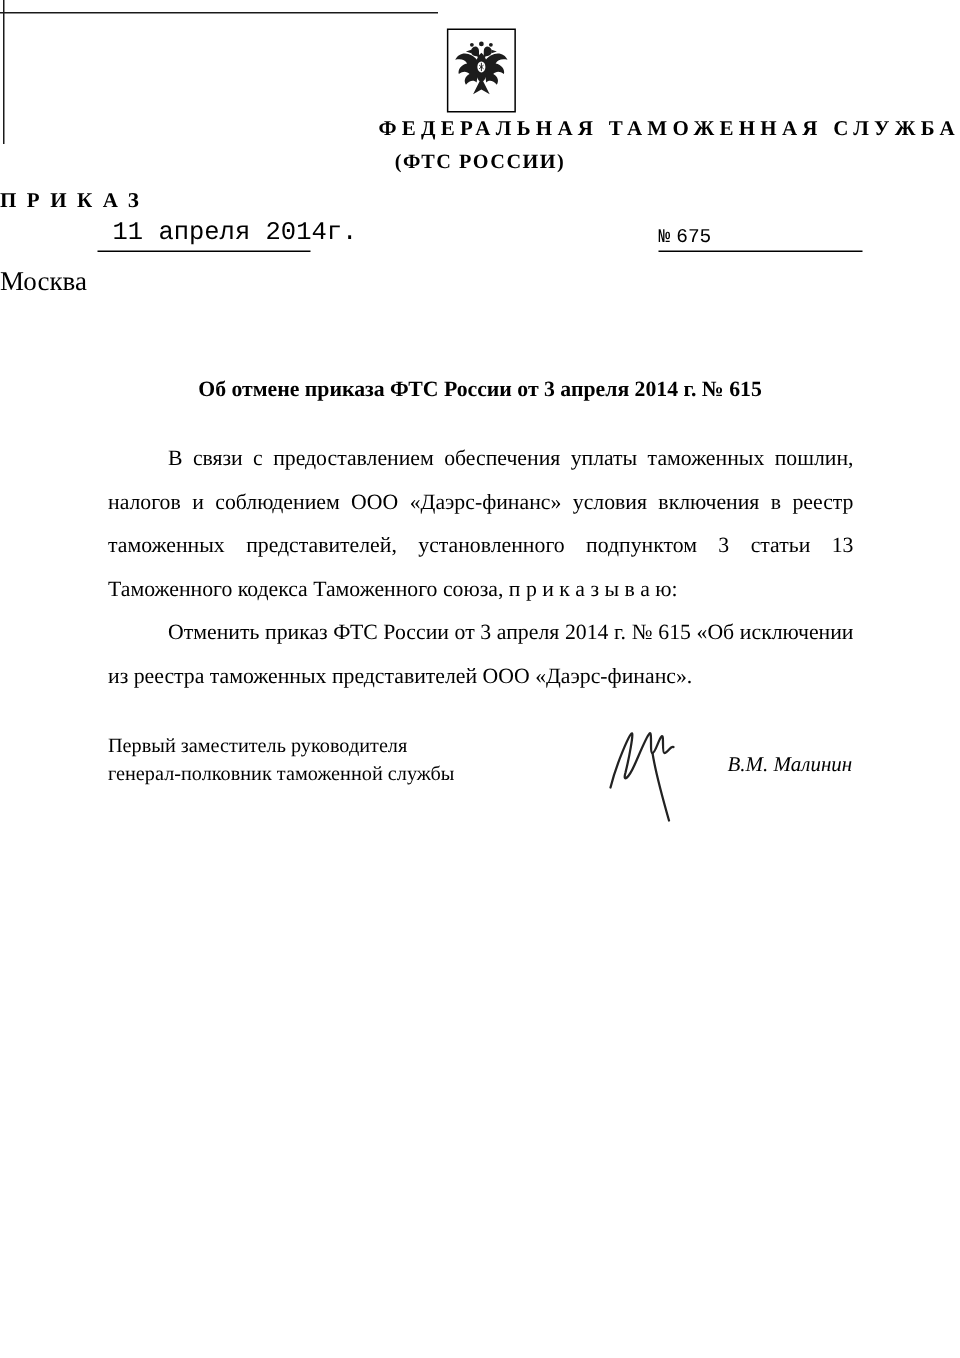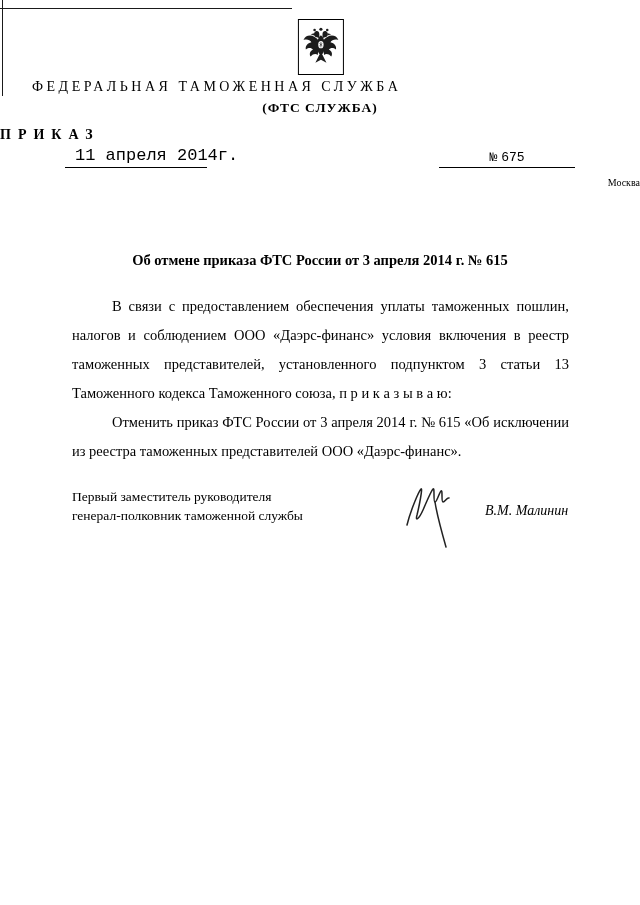--- a/index.html
+++ b/index.html
@@ -36,22 +36,22 @@
     border: 1.5px solid #000;
     box-sizing: border-box;
     display: flex;
     align-items: center;
     justify-content: center;
     background: #fff;
   }
   .org-name {
     position: absolute;
     left: 0; right: 0; top: 79px;
-    text-align: left;
-    font-weight: normal;
+    text-align: right;
+    font-weight: bold;
     font-size: 14px;
     letter-spacing: 3.5px;
     white-space: nowrap;
     padding-left: 32px;
   }
   .org-short {
     position: absolute;
     left: 0; right: 0; top: 100px;
     text-align: center;
     font-weight: bold;
@@ -83,28 +83,27 @@
     white-space: nowrap;
   }
   .number-field {
     width: 136px;
     border-bottom: 1.2px solid #000;
     padding-bottom: 2px;
     box-sizing: border-box;
     font-family: "Liberation Mono", monospace;
     font-size: 13px;
     white-space: nowrap;
-    text-align: center;
   }
   .number-field .num-val { margin-left: 4px; }
   .city {
     position: absolute;
     left: 0; right: 0; top: 177px;
-    text-align: right;
-    font-size: 10px;
+    text-align: left;
+    font-size: 18px;
     font-family: Liberation Serif, serif;
   }
   .doc-title {
     position: absolute;
     left: 70px; right: 70px; top: 252px;
     text-align: center;
     font-weight: bold;
     font-size: 14.5px;
   }
   .body-text {
@@ -165,21 +164,21 @@
         <circle cx="24" cy="2.6" r="2"></circle>
         <path d="M24 10 C29 14 30 22 28 30 C26 36 22 36 20 30 C18 22 19 14 24 10 Z"></path>
         <path d="M24 31 L17 45 L24 41 L31 45 Z"></path>
       </g>
       <ellipse cx="24" cy="22" rx="3.4" ry="4.6" fill="#ffffff"></ellipse>
       <path d="M24 18.5 L24 25.5 M22.2 20.5 L25.8 23.5 M25.8 20.5 L22.2 23.5" stroke="#1c1c1c" stroke-width="0.8" fill="none"></path>
     </svg>
   </div>
 
   <div class="org-name">ФЕДЕРАЛЬНАЯ ТАМОЖЕННАЯ СЛУЖБА</div>
-  <div class="org-short">(ФТС СЛУЖБА)</div>
+  <div class="org-short">(ФТС РОССИИ)</div>
   <div class="doc-type">ПРИКАЗ</div>
 
   <div class="date-number-row">
     <div class="date-field">11 апреля 2014г.</div>
     <div class="number-field">
       <span>№</span><span class="num-val">675</span>
     </div>
   </div>
 
   <div class="city">Москва</div>

